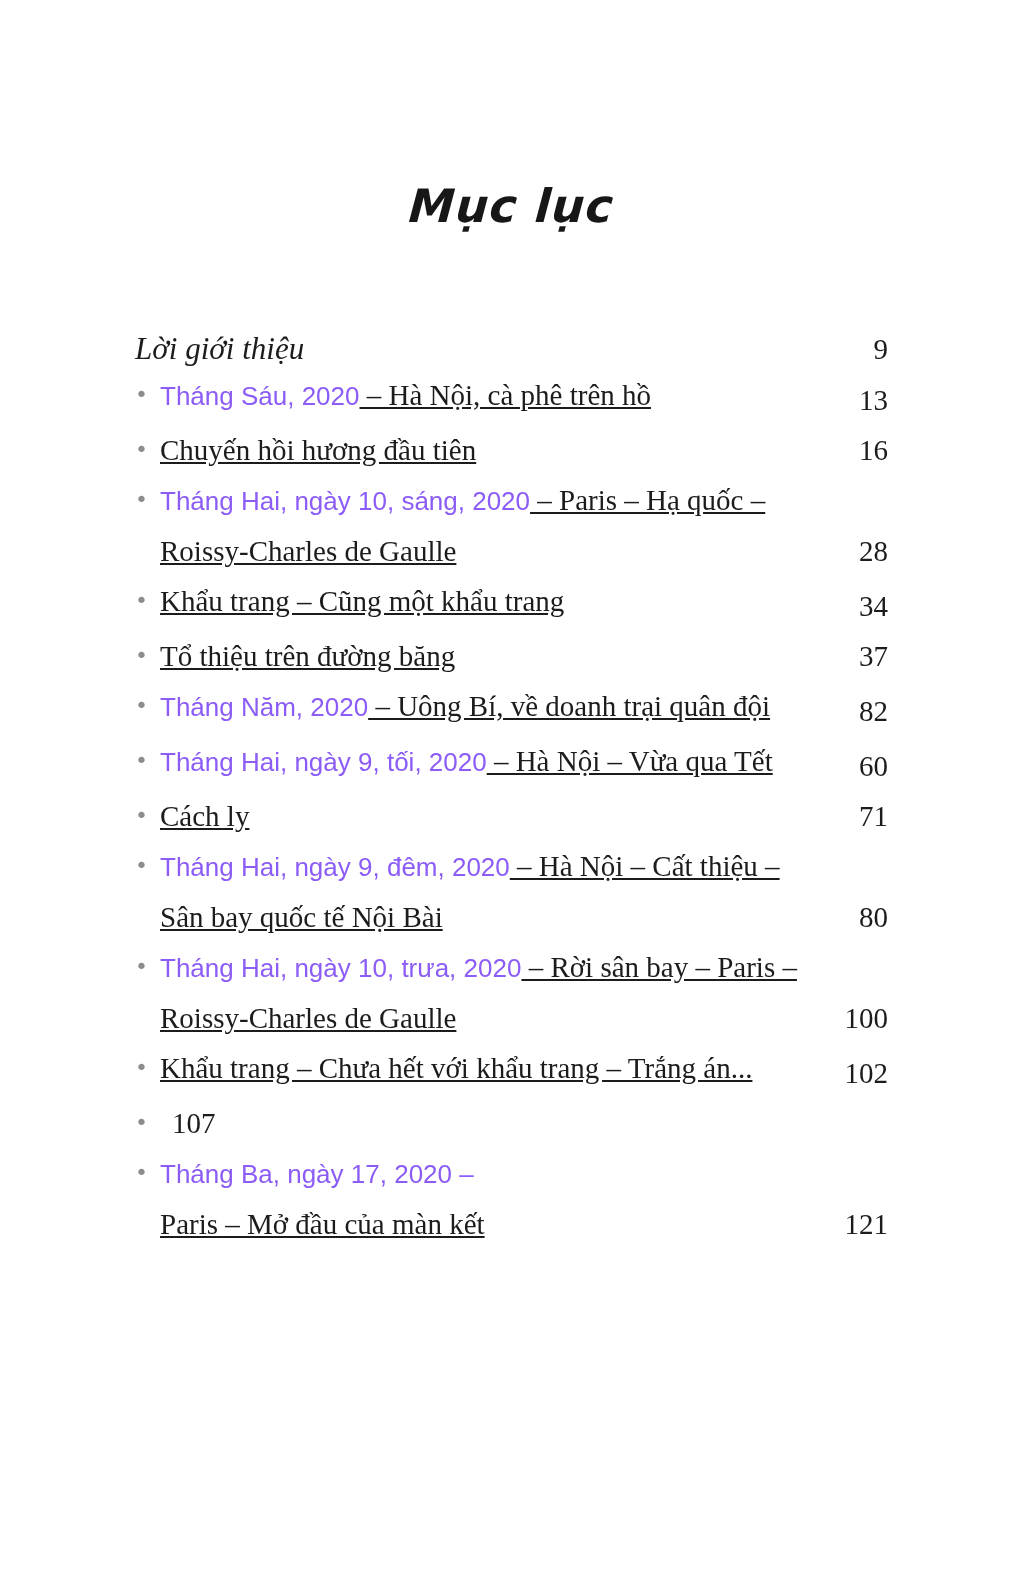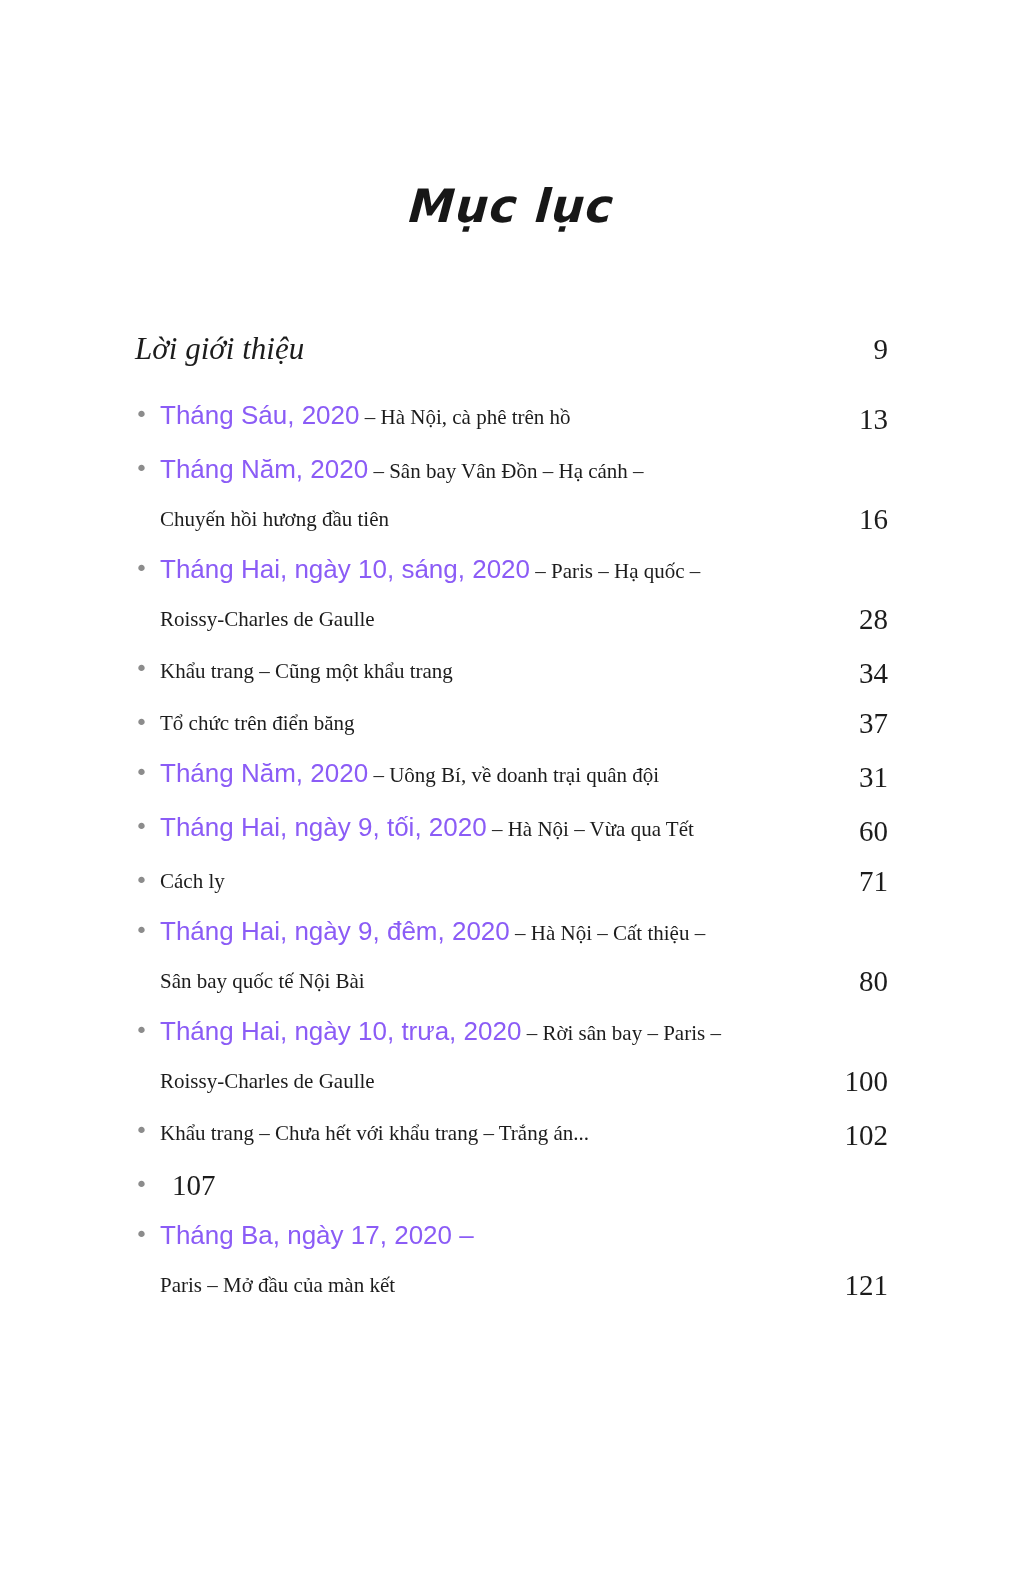--- a/index.html
+++ b/index.html
@@ -23,21 +23,20 @@
     line-height: 56px;
     letter-spacing: 1px;
     color: #171717;
     margin-bottom: 92px;
     transform: skewX(-4deg);
   }
   .intro-row {
     display: flex;
     align-items: center;
     line-height: 46px;
-    margin-bottom: 20px;
   }
   .intro-label {
     font-family: "Liberation Serif", serif;
     font-style: italic;
     font-size: 31px;
     color: #1c1c1c;
     flex: 1;
   }
   .page-num {
     font-family: "Liberation Serif", serif;
@@ -68,22 +67,23 @@
     line-height: 46px;
     white-space: nowrap;
   }
   .prefix {
     font-family: Liberation Sans, sans-serif;
     font-size: 26px;
     color: #8b5cf6;
   }
   .rest, .line2 {
     font-family: "Liberation Serif", serif;
-    font-size: 21px;
+    font-size: 29px;
     color: #1c1c1c;
+    text-decoration: underline;
   }
   .entry .page-num {
     align-self: flex-end;
     line-height: 46px;
   }
 </style>
 </head>
 <body>
 
 <div class="page">
@@ -101,21 +101,20 @@
       <div class="entry-body">
         <div class="entry-line"><span class="prefix">Tháng Sáu, 2020</span><span class="rest"> – Hà Nội, cà phê trên hồ</span></div>
 
       </div>
       <span class="page-num">13</span>
     </div>
 
     <div class="entry">
       <span class="bullet">•</span>
       <div class="entry-body">
-        <div class="entry-line"><span class="prefix">Tháng Năm, 2020</span><span class="rest"> – Sân bay Vân Đồn – Hạ cánh –</span></div>
         <div class="entry-line line2">Chuyến hồi hương đầu tiên</div>
       </div>
       <span class="page-num">16</span>
     </div>
 
     <div class="entry">
       <span class="bullet">•</span>
       <div class="entry-body">
         <div class="entry-line"><span class="prefix">Tháng Hai, ngày 10, sáng, 2020</span><span class="rest"> – Paris – Hạ quốc –</span></div>
         <div class="entry-line line2">Roissy-Charles de Gaulle</div>
@@ -128,32 +127,32 @@
       <div class="entry-body">
         <div class="entry-line"><span class="prefix"></span><span class="rest">Khẩu trang – Cũng một khẩu trang</span></div>
 
       </div>
       <span class="page-num">34</span>
     </div>
 
     <div class="entry">
       <span class="bullet">•</span>
       <div class="entry-body">
-        <div class="entry-line line2">Tổ chức trên điển băng</div>
+        <div class="entry-line line2">Tổ thiệu trên đường băng</div>
       </div>
       <span class="page-num">37</span>
     </div>
 
     <div class="entry">
       <span class="bullet">•</span>
       <div class="entry-body">
         <div class="entry-line"><span class="prefix">Tháng Năm, 2020</span><span class="rest"> – Uông Bí, về doanh trại quân đội</span></div>
 
       </div>
-      <span class="page-num">31</span>
+      <span class="page-num">82</span>
     </div>
 
     <div class="entry">
       <span class="bullet">•</span>
       <div class="entry-body">
         <div class="entry-line"><span class="prefix">Tháng Hai, ngày 9, tối, 2020</span><span class="rest"> – Hà Nội – Vừa qua Tết</span></div>
 
       </div>
       <span class="page-num">60</span>
     </div>

